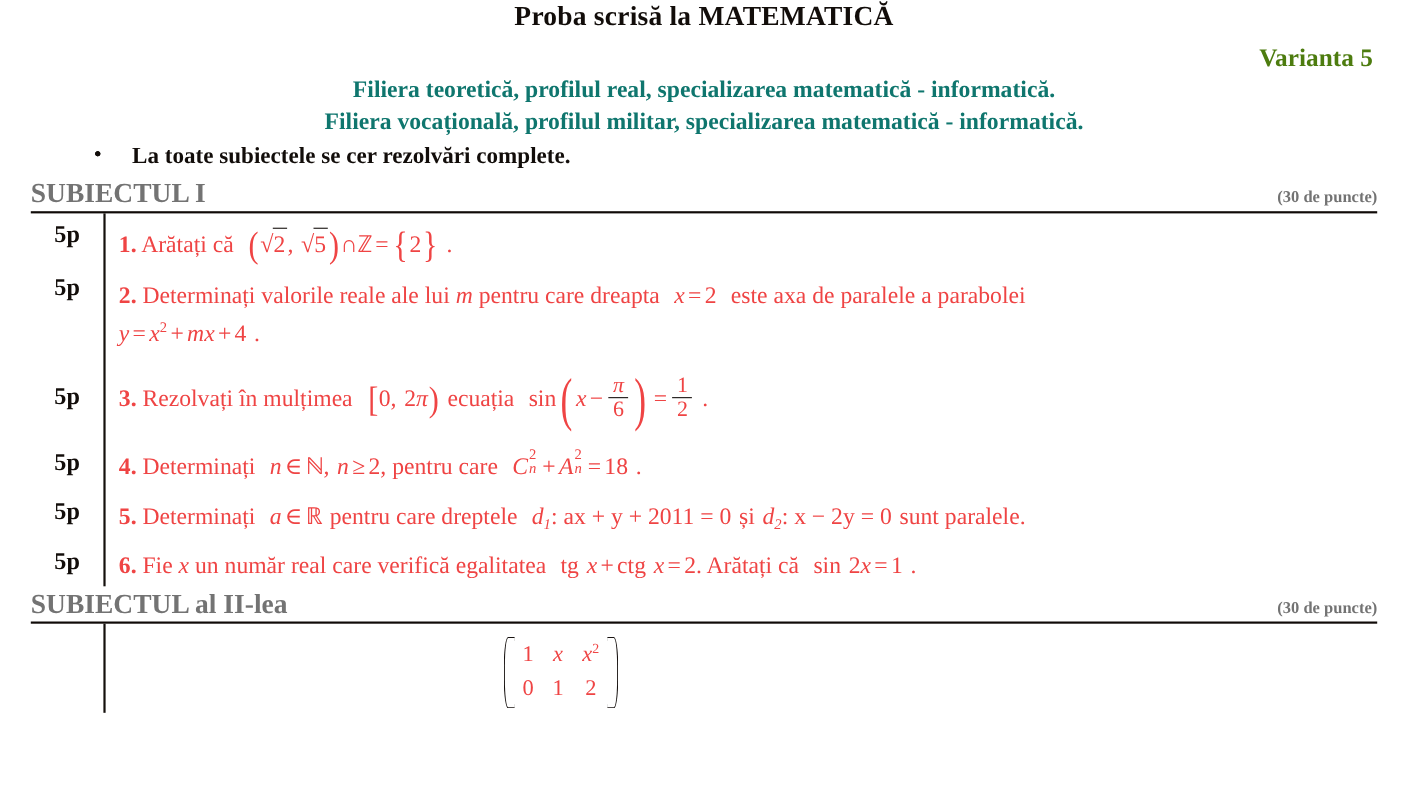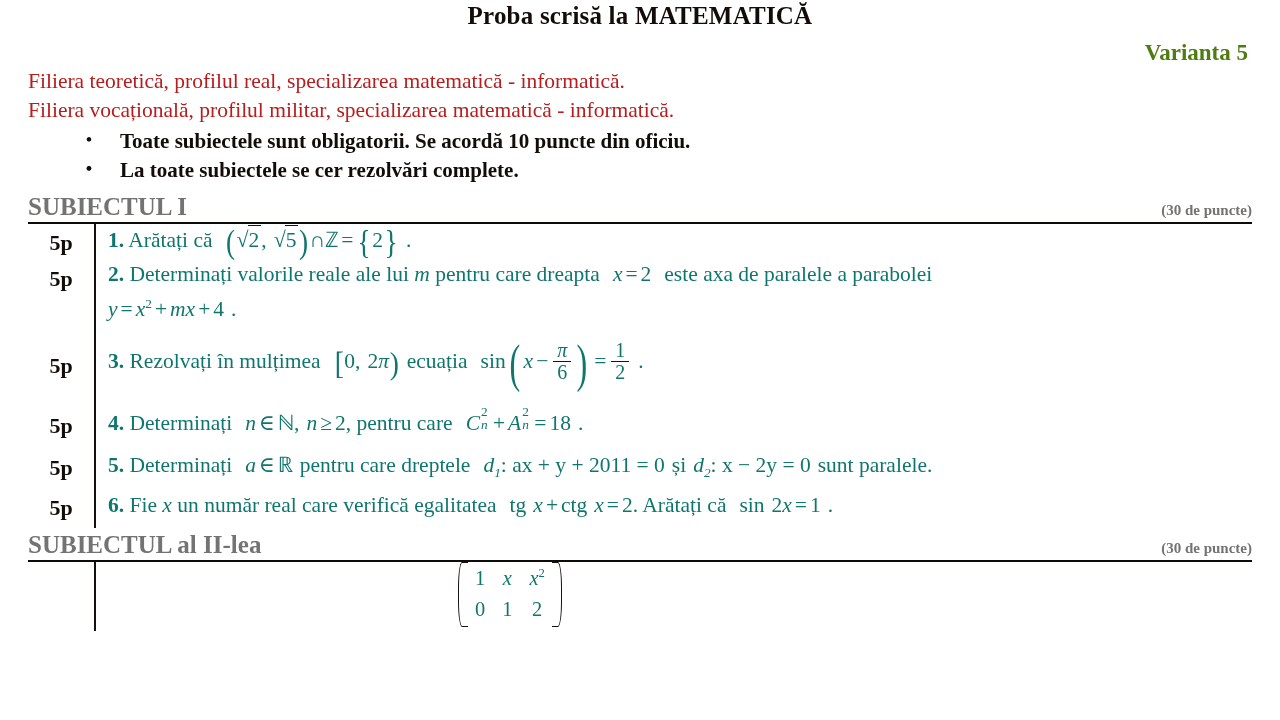--- a/index.html
+++ b/index.html
@@ -38,25 +38,26 @@
   .variant-line {
     text-align: right;
     font-weight: bold;
     font-size: 23px;
     margin-top: 9px;
     padding-right: 4px;
     color: #4d7c0f;
   }
 
   .filiera {
-    font-weight: normal;
+    font-weight: bold;
     font-size: 21.5px;
     line-height: 1.25;
     margin-top: 2px;
-    color: #b91c1c;
+    color: #0f766e;
+    text-align: center;
   }
 
   .rules {
     margin: 3px 0 0 0;
     padding: 0;
     list-style: none;
   }
   .rules li {
     font-weight: bold;
     font-size: 21px;
@@ -113,23 +114,23 @@
     font-weight: bold;
     font-size: 22px;
     padding-top: 6px;
     color: #120d0a;
   }
   .body-cell {
     flex: 1 1 auto;
     padding-left: 14px;
     font-size: 21.5px;
     line-height: 1.35;
-    padding-top: 0;
+    padding-top: 12px;
     padding-bottom: 4px;
-    color: #0f766e;
+    color: #ef4444;
   }
   .body-cell .num { font-weight: bold; }
 
   
   .m { font-style: italic; font-family: "Liberation Serif", serif; }
   .mr { font-style: normal; }
   .op { padding: 0 3px; }
   .sp { display: inline-block; width: 7px; }
   .sp2 { display: inline-block; width: 13px; }
 
@@ -272,21 +273,20 @@
   </div>
 
   <div class="variant-line">Varianta 5</div>
 
   <div class="filiera">Filiera teoretică, profilul real, specializarea matematică - informatică.</div>
   <div class="filiera">Filiera vocațională, profilul militar, specializarea matematică - informatică.</div>
 
   <ul class="rules">
     <li>
       <span class="bullet">•</span>
-      <span>Toate subiectele sunt obligatorii. Se acordă 10 puncte din oficiu.</span>
     </li>
     <li>
       <span class="bullet">•</span>
     </li>
     <li>
       <span class="bullet">•</span>
       <span>La toate subiectele se cer rezolvări complete.</span>
     </li>
   </ul>
 

